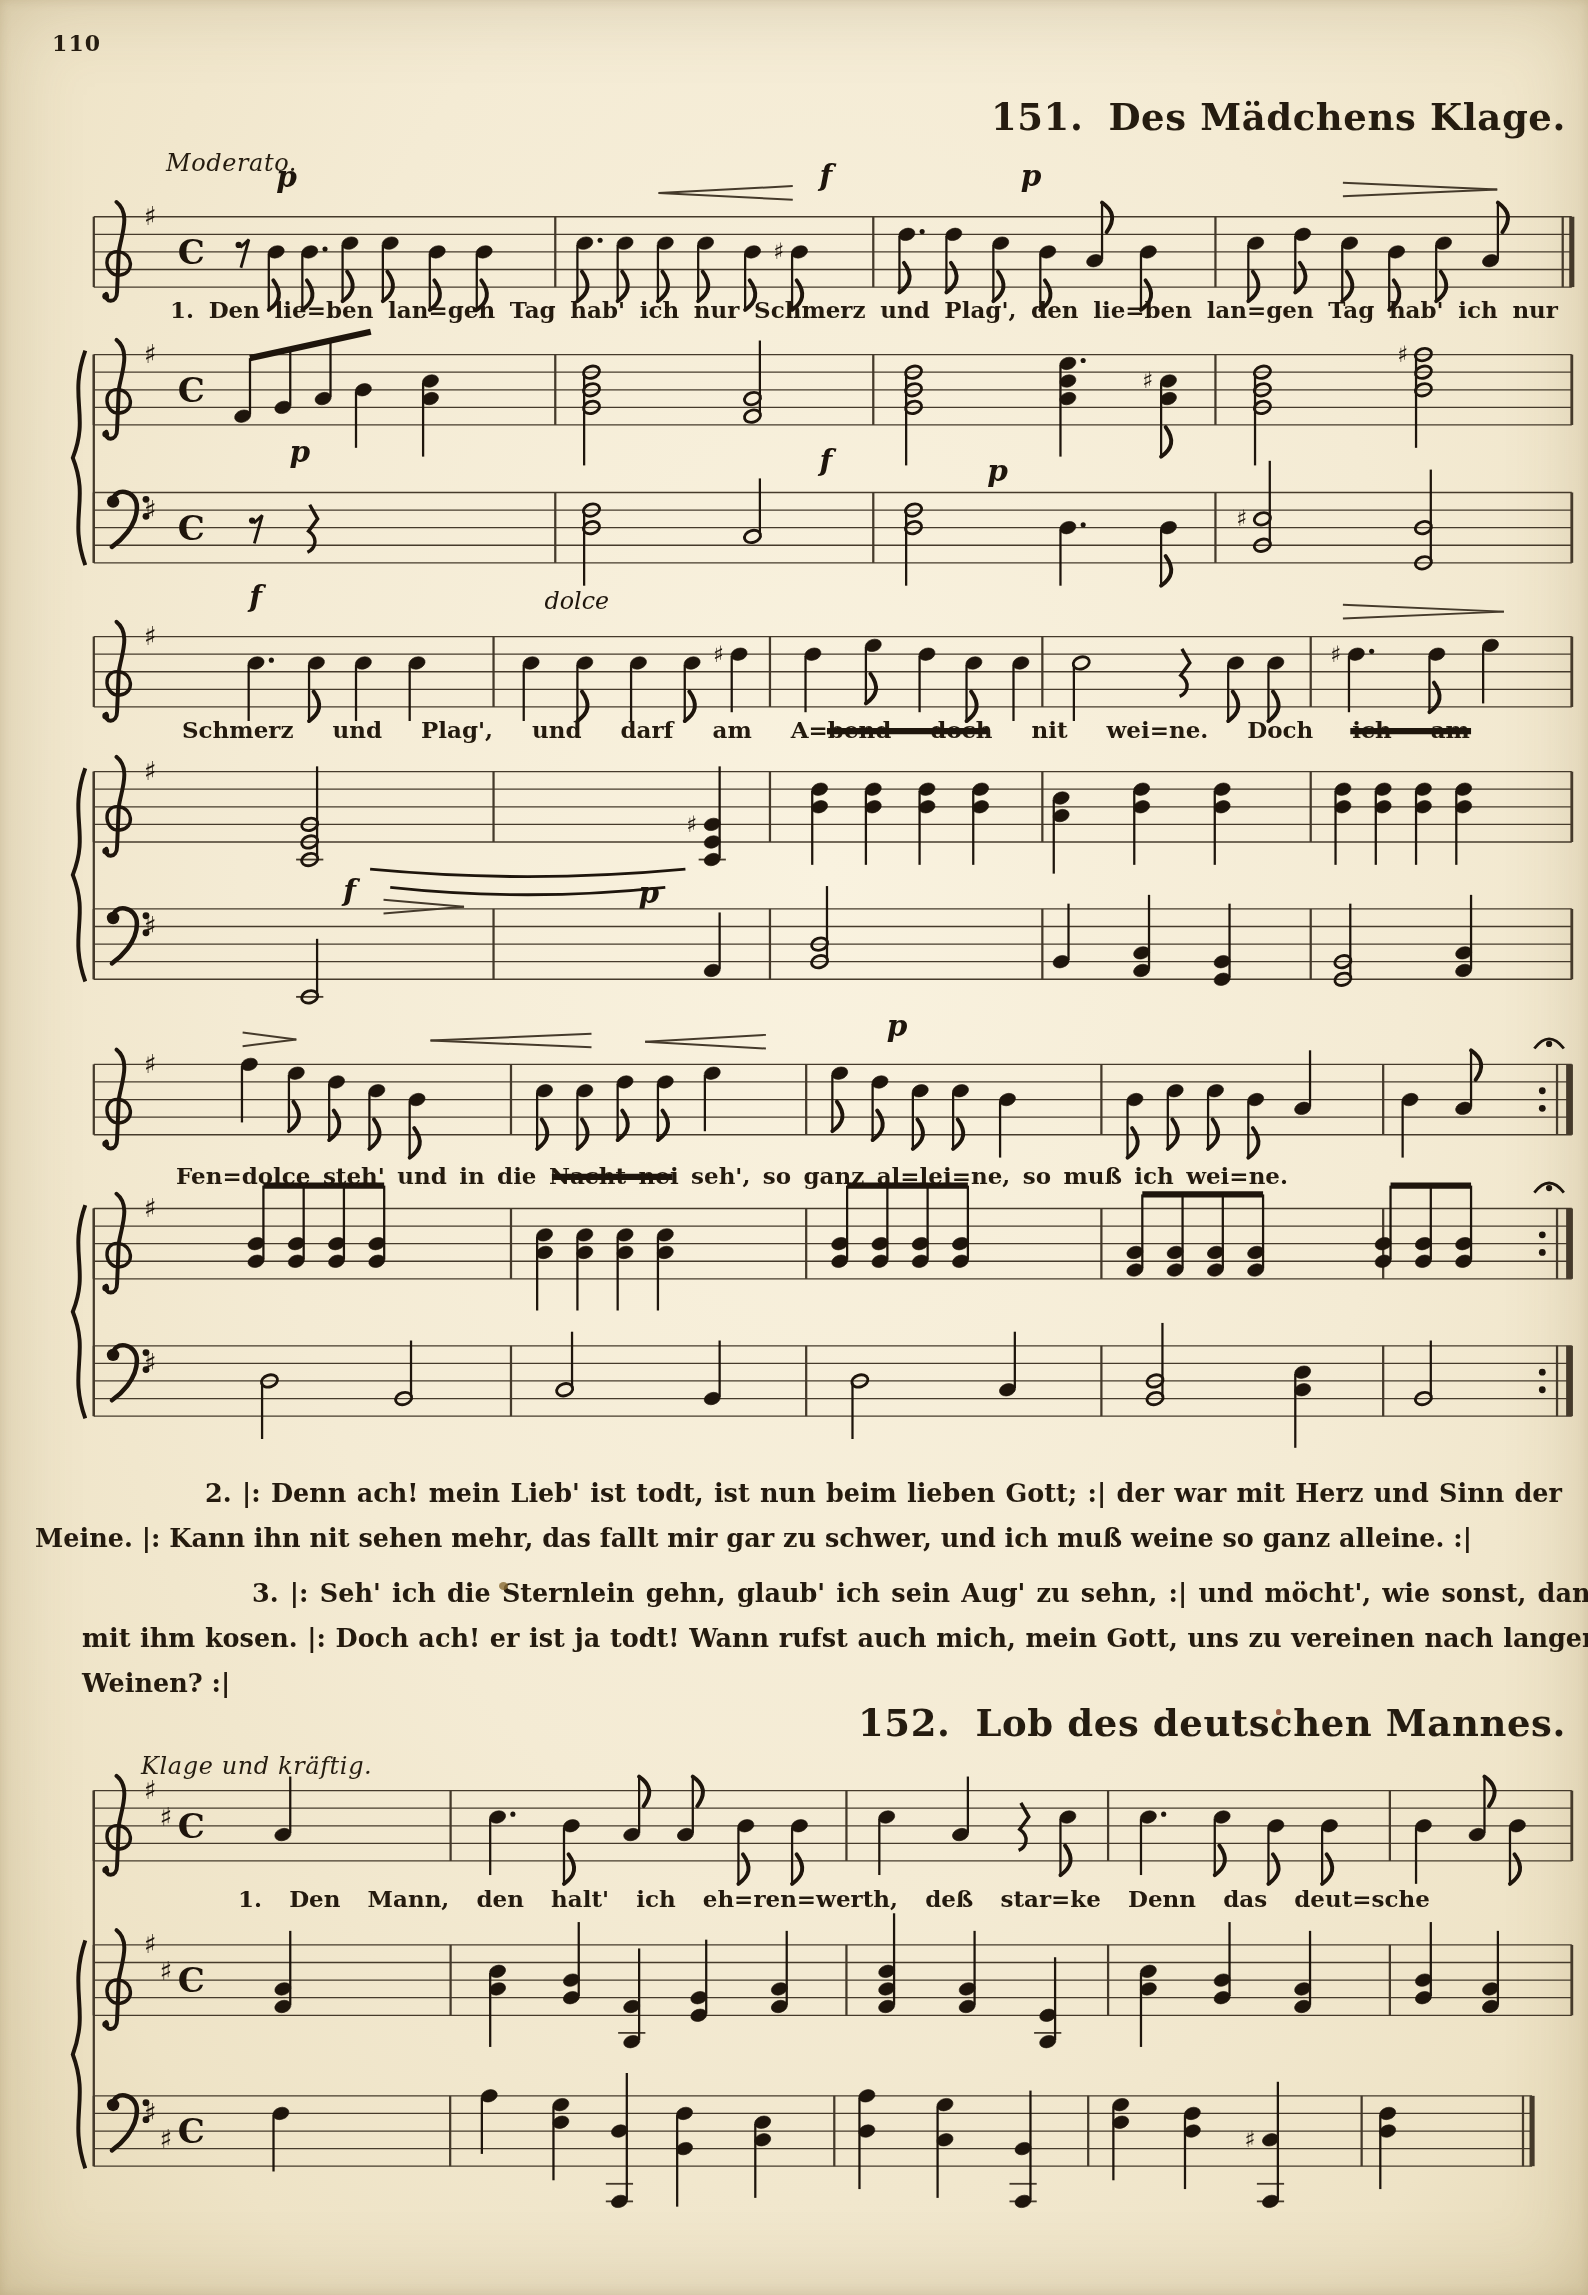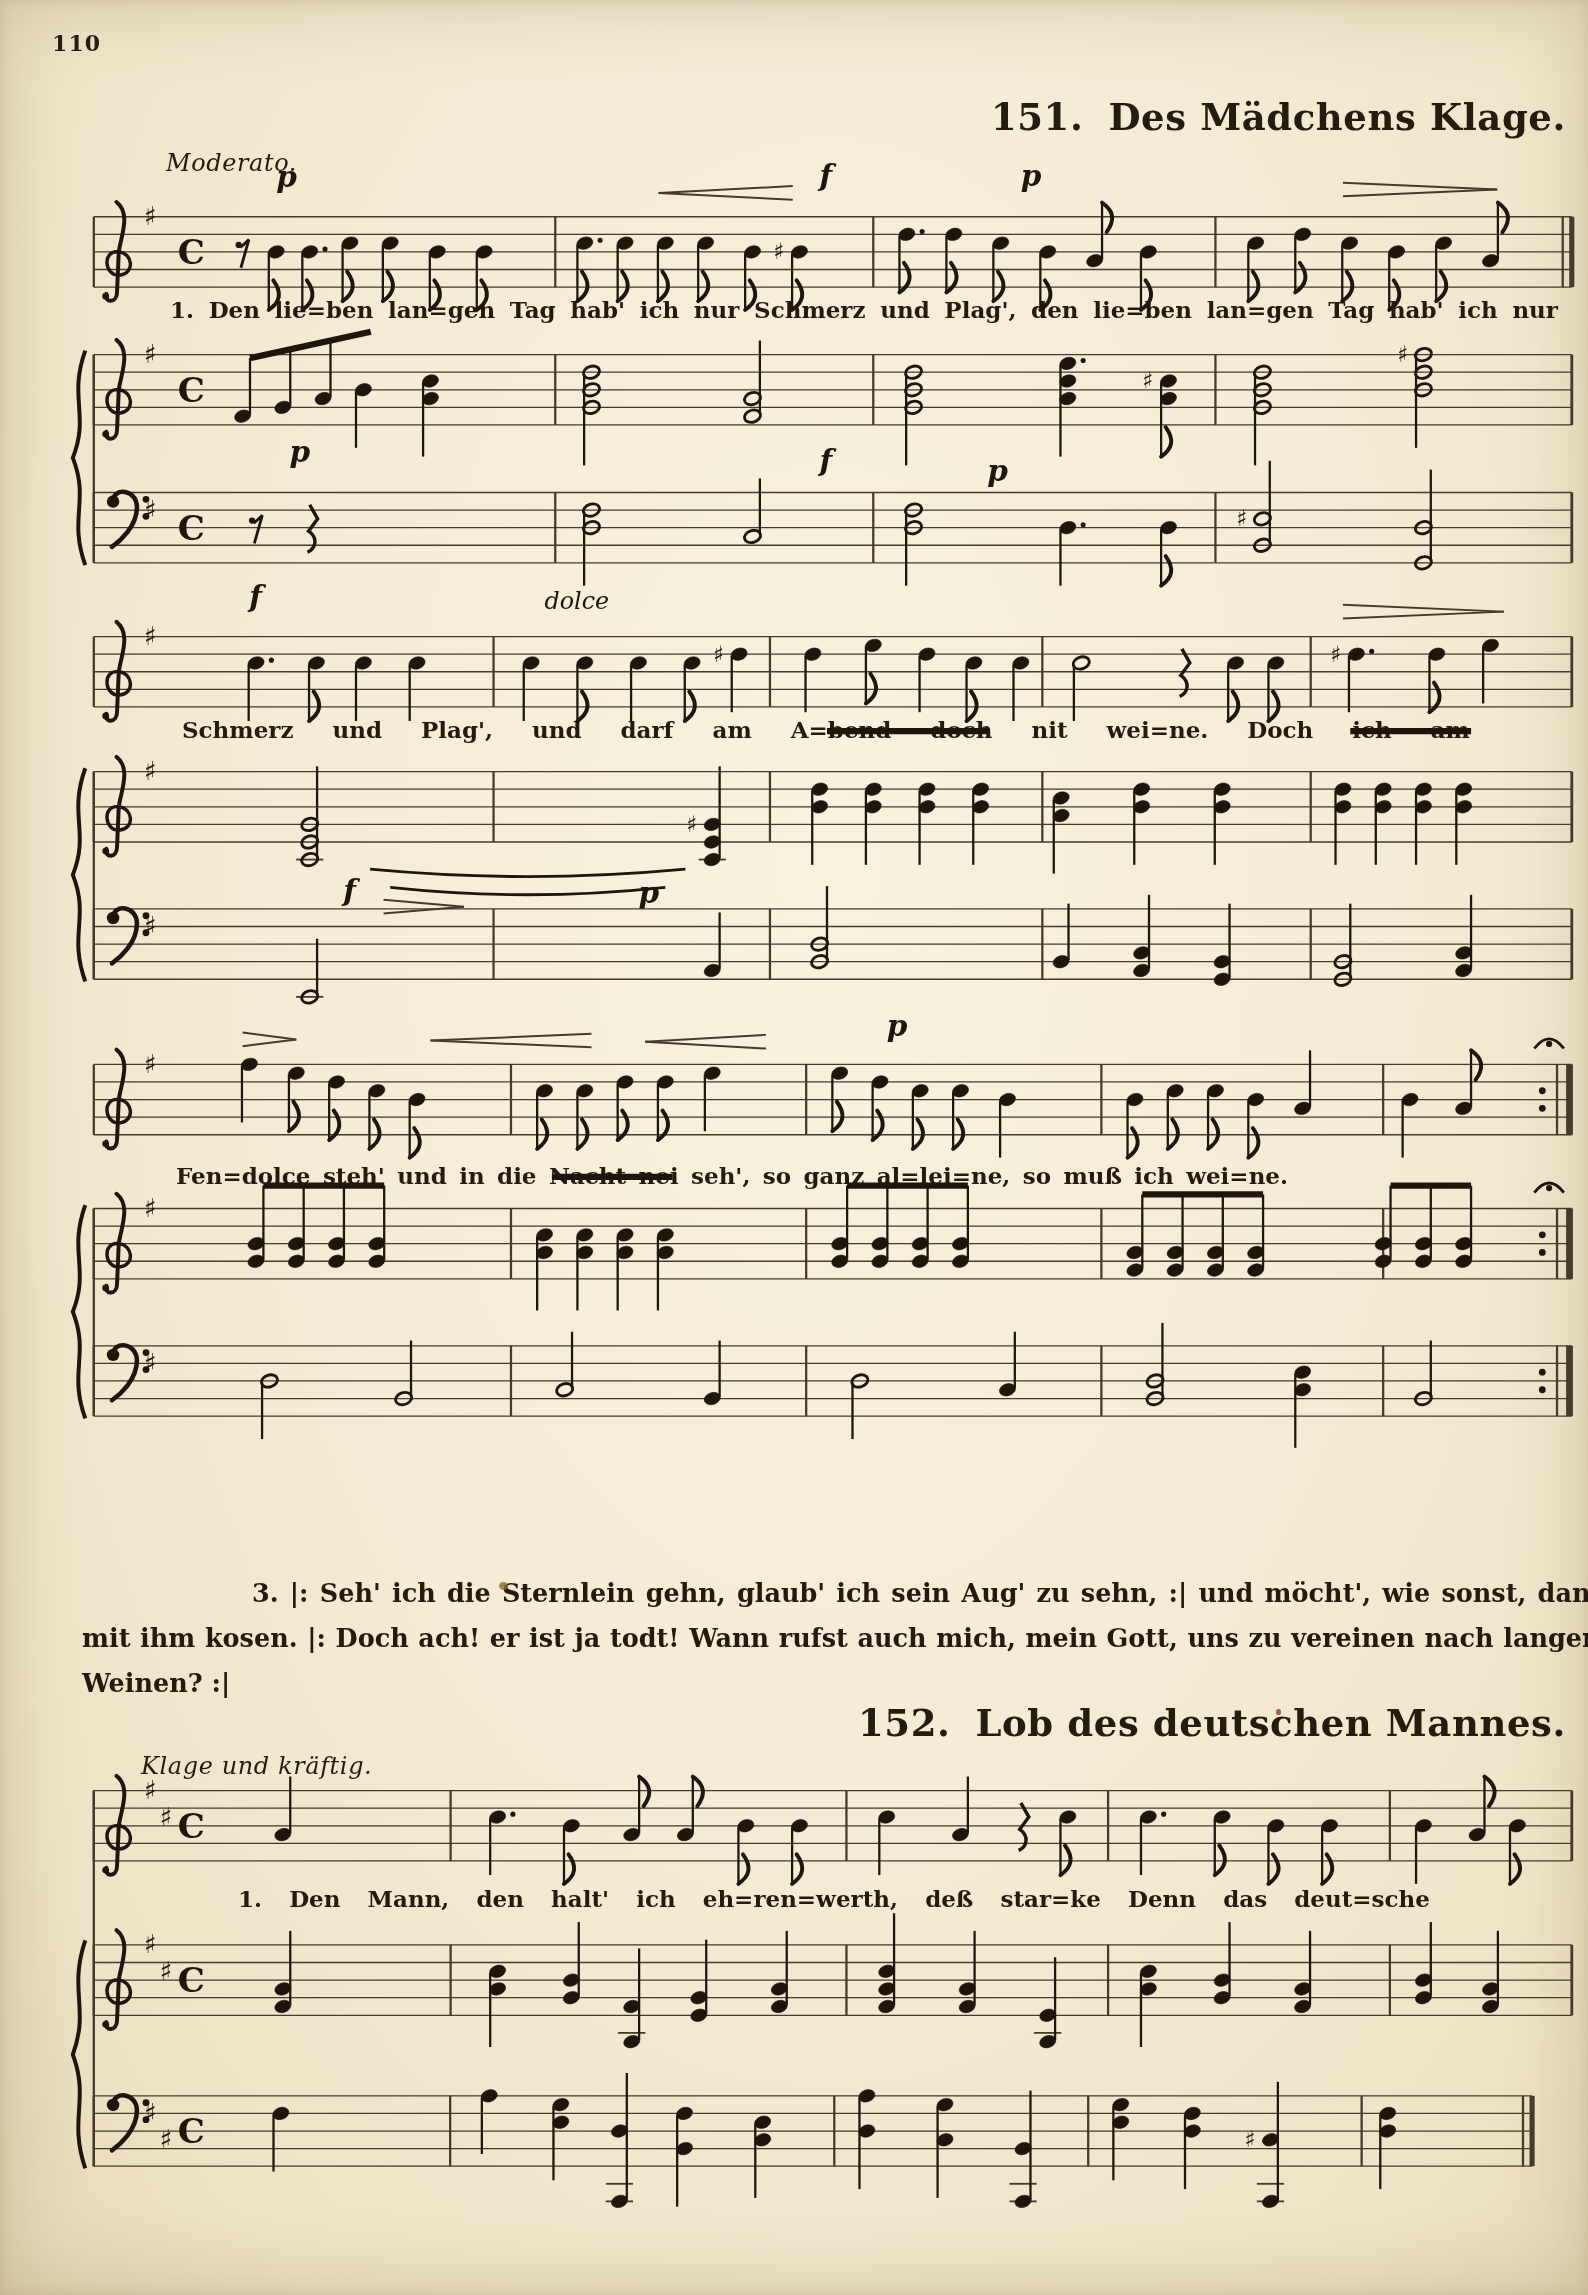--- a/index.html
+++ b/index.html
@@ -81,20 +81,21 @@
       <span>seh',</span>
       <span>so</span>
       <span>ganz</span>
       <span>al=lei=ne,</span>
       <span>so</span>
       <span>muß</span>
       <span>ich</span>
       <span>wei=ne.</span>
     </div>
 
+  <div class="verse" style="top:1471px;">2.  |: Denn ach! mein Lieb' ist todt, ist nun beim lieben Gott; :| der war mit Herz und Sinn der Meine.  |: Kann ihn nit sehen mehr, das fallt mir gar zu schwer, und ich muß weine so ganz alleine. :|</div>
   <div class="verse" style="top:1571px;margin-left:47px;">3.  |: Seh' ich die Sternlein gehn, glaub' ich sein Aug' zu sehn, :| und möcht', wie sonst, dann mit ihm kosen.  |: Doch ach! er ist ja todt! Wann rufst auch mich, mein Gott, uns zu vereinen nach langem Weinen? :|</div>
 
   <div class="songtitle" style="top:1701px;">
     <span class="num">152.</span><span>Lob des deutschen Mannes.</span>
   </div>
   <div class="tempo" style="left:141px;top:1752px;">Klage und kräftig.</div>
 
   <div class="lyrics" style="left:238px;top:1885px;width:1192px;">
       <span>1.</span>
       <span>Den</span>

